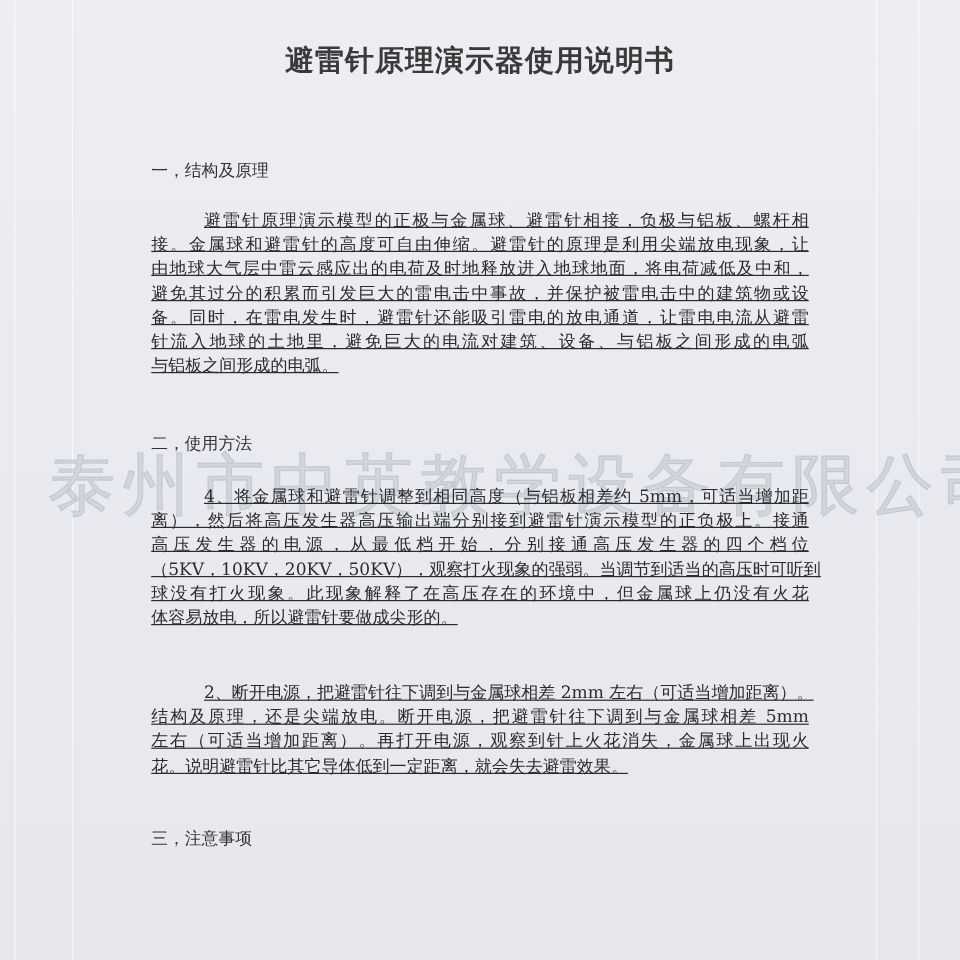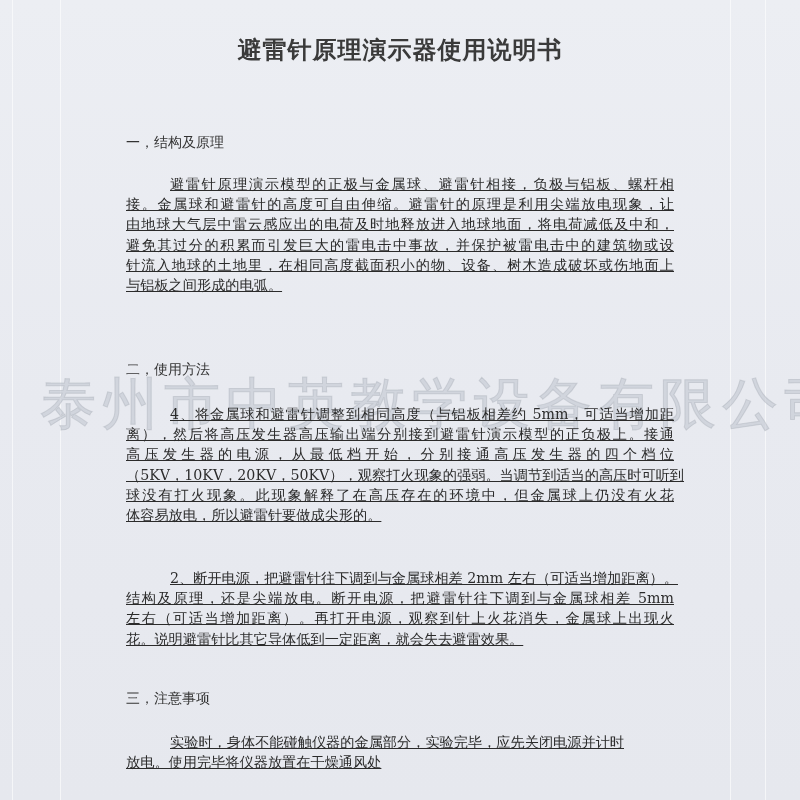--- a/index.html
+++ b/index.html
@@ -94,21 +94,22 @@
   <div class="crease" style="left:60px"></div>
 
   <div class="title">避雷针原理演示器使用说明书</div>
 
   <div class="section-heading" style="top:134px">一，结构及原理</div>
   <div class="para" style="top:174px">
     <span class="line indent">避雷针原理演示模型的正极与金属球、避雷针相接，负极与铝板、螺杆相</span>
     <span class="line">接。金属球和避雷针的高度可自由伸缩。避雷针的原理是利用尖端放电现象，让</span>
     <span class="line">由地球大气层中雷云感应出的电荷及时地释放进入地球地面，将电荷减低及中和，</span>
     <span class="line">避免其过分的积累而引发巨大的雷电击中事故，并保护被雷电击中的建筑物或设</span>
-    <span class="line">针流入地球的土地里，在相同高度截面积小的物、设备、树木造成破坏或伤地面上</span>
+    <span class="line">备。同时，在雷电发生时，避雷针还能吸引雷电的放电通道，让雷电电流从避雷</span>
+    <span class="line">针流入地球的土地里，避免巨大的电流对建筑、设备、与铝板之间形成的电弧</span>
     <span class="line last">与铝板之间形成的电弧。</span>
   </div>
 
   <div class="section-heading" style="top:361px">二，使用方法</div>
 
   <div class="watermark">泰州市中英教学设备有限公司</div>
 
   <div class="para" style="top:404px">
     <span class="line indent">4、将金属球和避雷针调整到相同高度（与铝板相差约 5mm，可适当增加距</span>
     <span class="line">离），然后将高压发生器高压输出端分别接到避雷针演示模型的正负极上。接通</span>
@@ -119,18 +120,14 @@
   </div>
 
   <div class="para" style="top:568px">
     <span class="line indent">2、断开电源，把避雷针往下调到与金属球相差 2mm 左右（可适当增加距离）。</span>
     <span class="line">结构及原理，还是尖端放电。断开电源，把避雷针往下调到与金属球相差 5mm</span>
     <span class="line">左右（可适当增加距离）。再打开电源，观察到针上火花消失，金属球上出现火</span>
     <span class="line last">花。说明避雷针比其它导体低到一定距离，就会失去避雷效果。</span>
   </div>
 
   <div class="section-heading" style="top:690px">三，注意事项</div>
-  <div class="para" style="top:732px">
-    <span class="line indent" style="text-align-last:left">实验时，身体不能碰触仪器的金属部分，实验完毕，应先关闭电源并计时</span>
-    <span class="line last">放电。使用完毕将仪器放置在干燥通风处</span>
-  </div>
 
 </div>
 
 </body></html>

